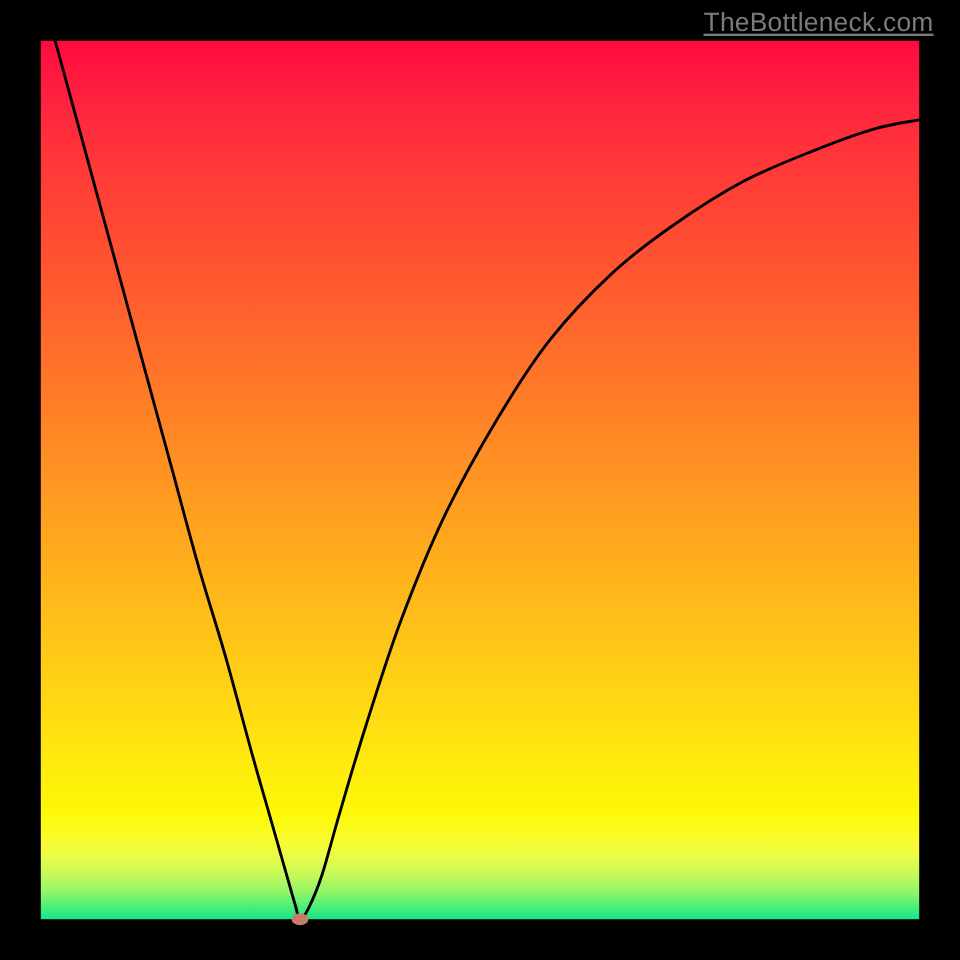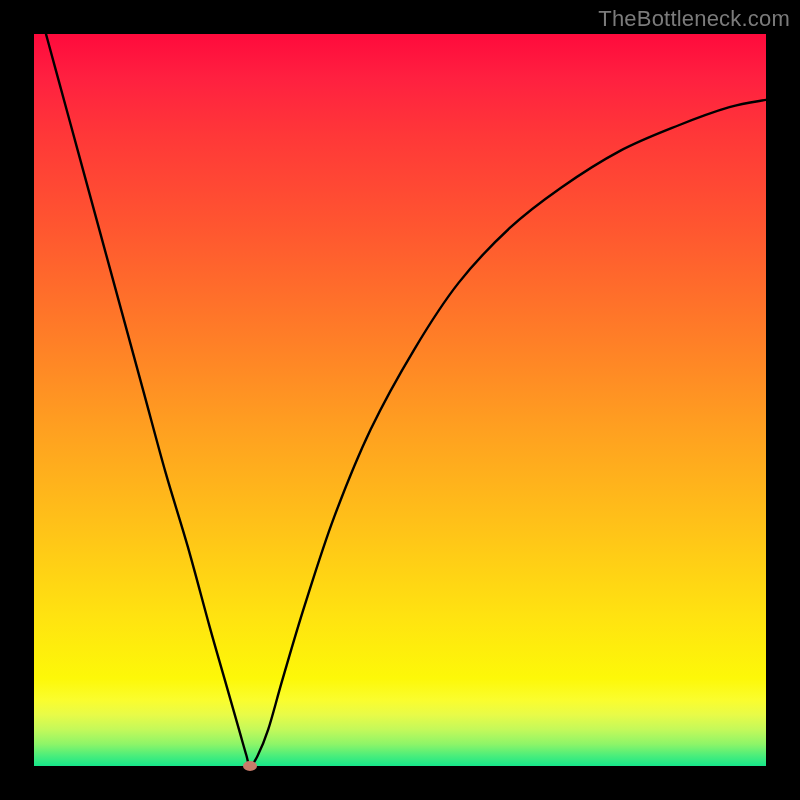--- a/index.html
+++ b/index.html
@@ -41,26 +41,27 @@
       #e8fb48 93%,
       #c4f95a 95%,
       #8ef568 97%,
       #4eee7a 98.5%,
       #16e68a 100%
     );
   }
   .watermark {
     position: absolute;
     top: 6px;
-    right: 10px;
+    right: 22px;
     color: #7b7b7b;
     font-size: 22px;
     font-weight: 500;
     letter-spacing: 0.2px;
     user-select: none;
+    text-decoration: underline;
   }
   svg.curve {
     position: absolute;
     left: 0;
     top: 0;
     width: 732px;
     height: 732px;
   }
   .minpoint {
     position: absolute;

